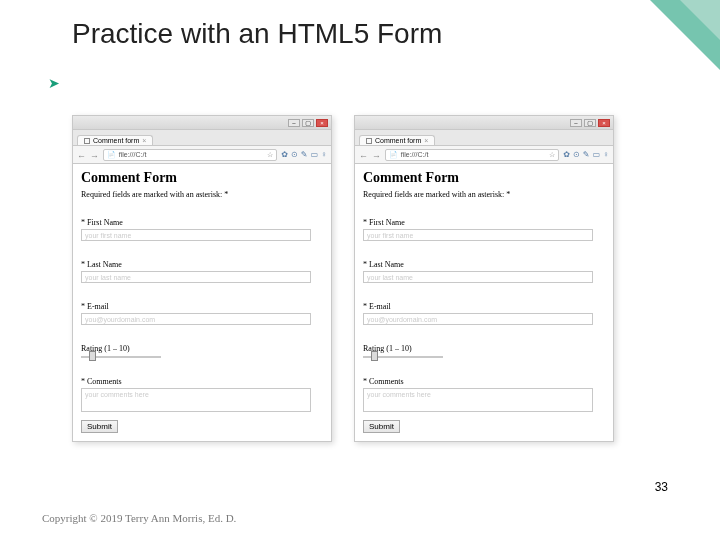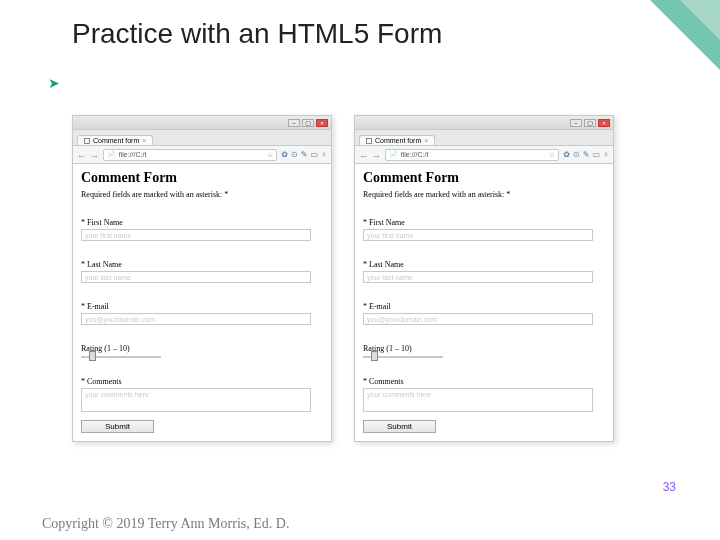--- a/index.html
+++ b/index.html
@@ -191,35 +191,35 @@
     background: #dcdcdc;
     border: 1px solid #888;
     position: absolute;
     left: 8px; top: -5px;
   }
   .submitbtn {
     margin-top: 8px;
     border: 1px solid #a8a8a8;
     background: linear-gradient(#f6f6f6,#e5e5e5);
     font-size: 8px;
-    padding: 1px 23px;
+    padding: 1px 5px;
     font-family: Arial, sans-serif;
   }
   .page-num {
     position: absolute;
-    right: 44px;
+    right: 52px;
     bottom: 46px;
     font-size: 12px;
-    color: #8b5cf6;
+    color: #000000;
   }
   .copyright {
     position: absolute;
     left: 42px;
-    bottom: 8px;
-    font-size: 14px;
+    bottom: 16px;
+    font-size: 11px;
     color: #7a7a7a;
     font-family: "Times New Roman", serif;
   }
 </style>
 </head>
 <body>
 
 <div class="corner-accent"></div>
 <div class="corner-accent2"></div>
 

